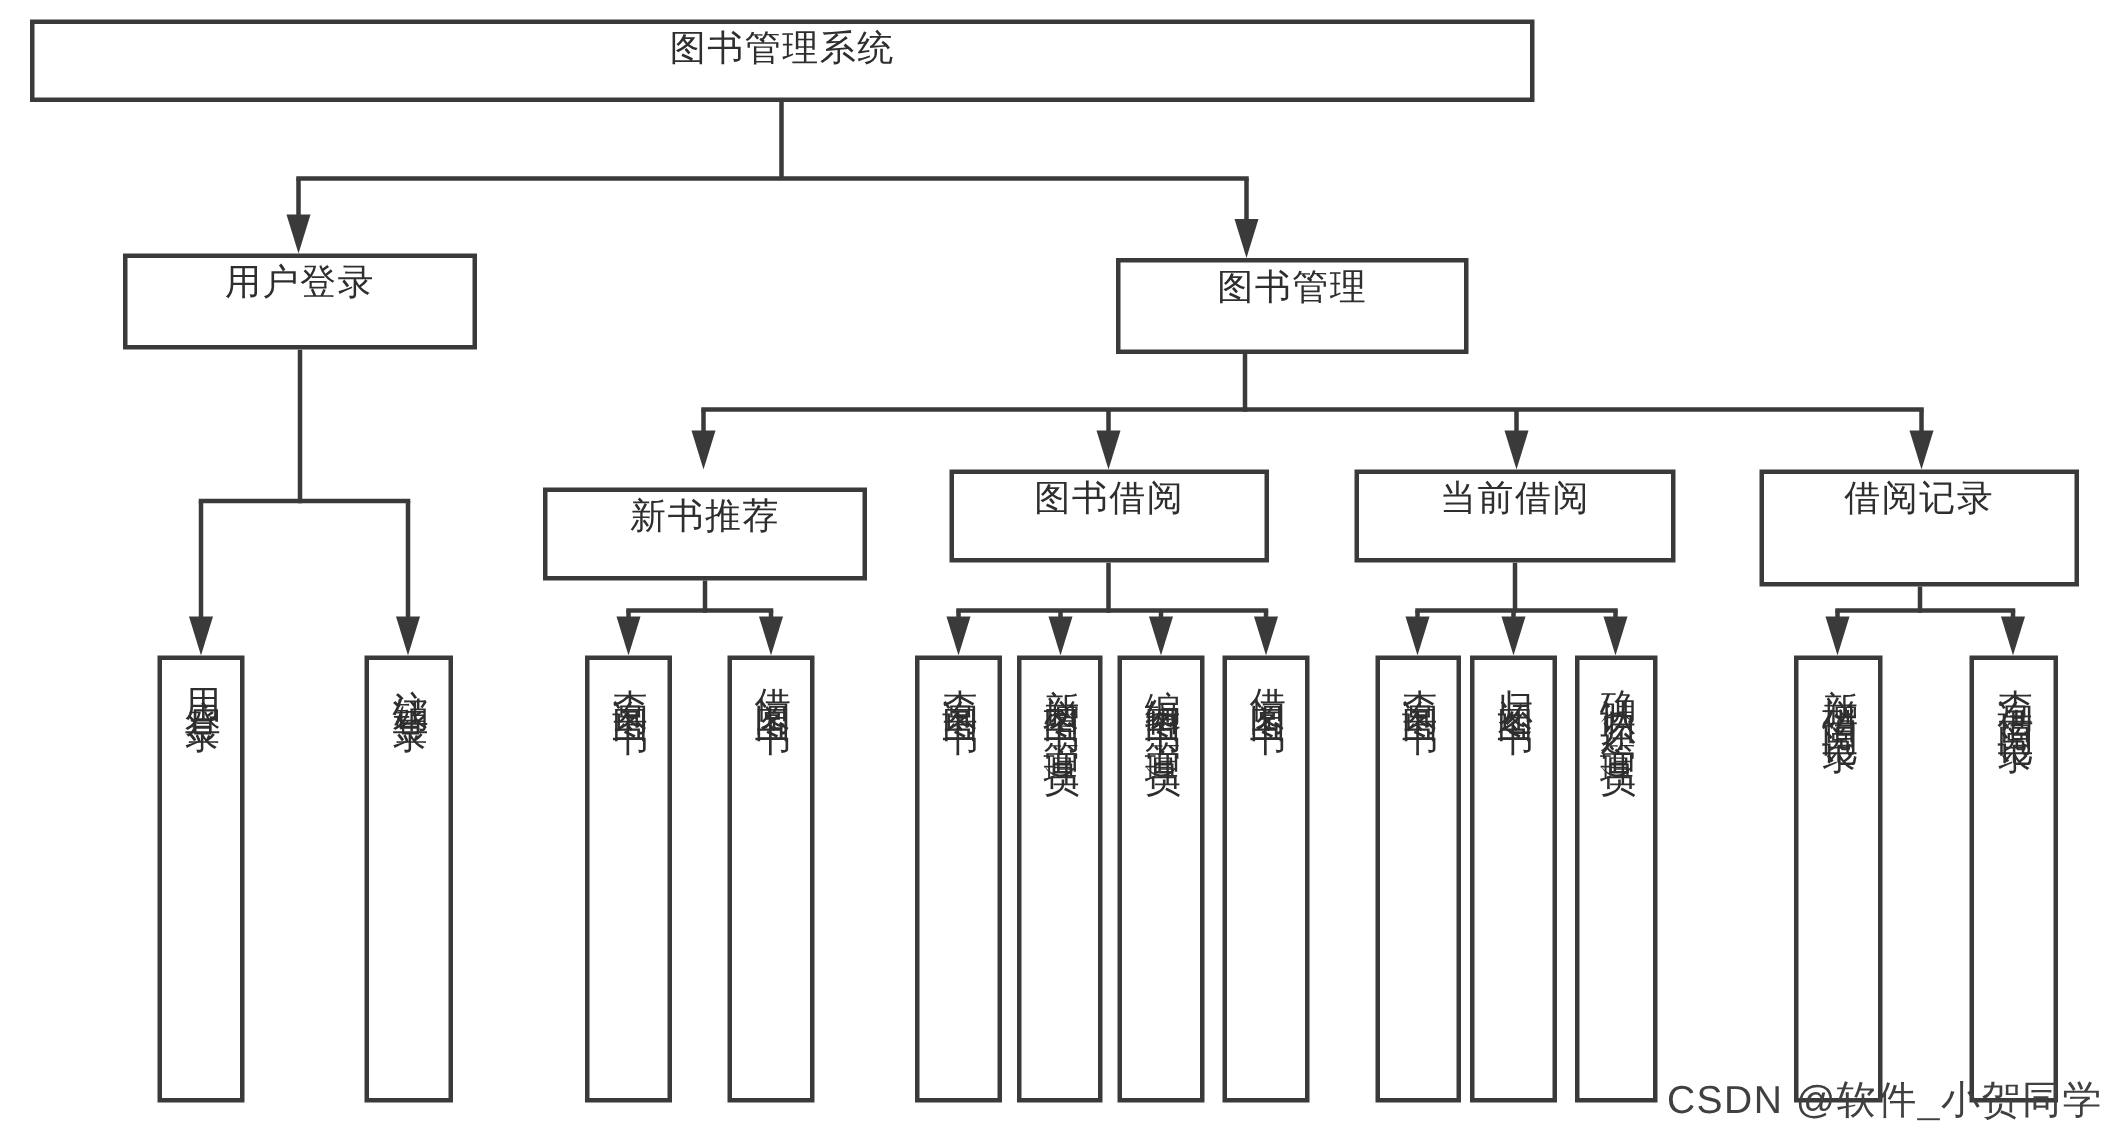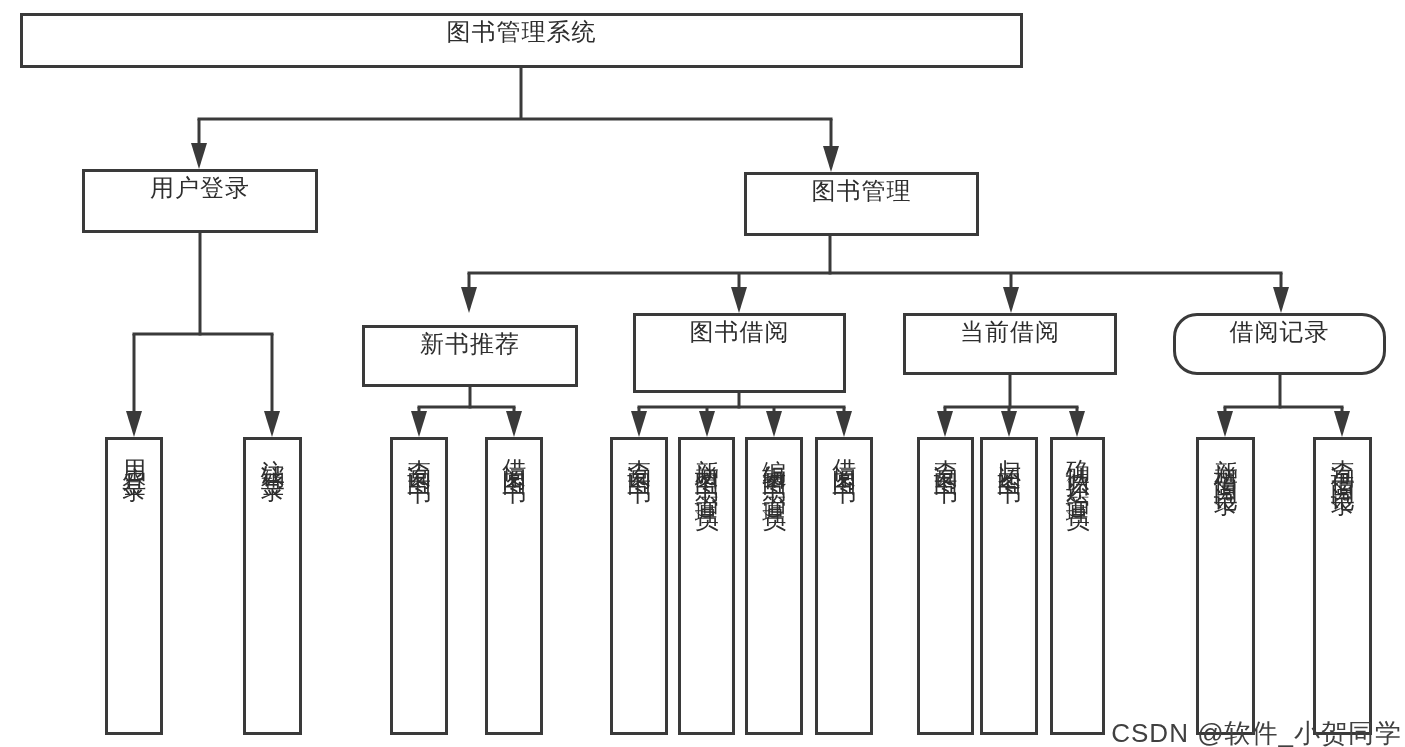--- a/index.html
+++ b/index.html
@@ -40,23 +40,23 @@
     line-height: 1.1;
     white-space: nowrap;
   }
   
   .n-root  { left: 20px;   top: 13px;  width: 1003px; height: 55px; }
   
   .n2-0    { left: 82px;   top: 169px; width: 236px;  height: 64px; }
   .n2-1    { left: 744px;  top: 172px; width: 235px;  height: 64px; }
   
   .n3-0    { left: 362px;  top: 313px; width: 216px;  height: 62px; margin-top: 12px; }
-  .n3-1    { left: 633px;  top: 313px; width: 213px;  height: 80px; }
+  .n3-1    { left: 633px;  top: 313px; width: 213px;  height: 62px; }
   .n3-2    { left: 903px;  top: 313px; width: 214px;  height: 62px; }
-  .n3-3    { left: 1173px; top: 313px; width: 213px;  height: 62px; border-radius: 24px; }
+  .n3-3    { left: 1173px; top: 313px; width: 213px;  height: 78px; }
   
   .leaf    { top: 437px; height: 298px; }
   .l0  { left: 105px;  width: 58px; }
   .l1  { left: 243px;  width: 59px; }
   .l2  { left: 390px;  width: 58px; }
   .l3  { left: 485px;  width: 58px; }
   .l4  { left: 610px;  width: 58px; }
   .l5  { left: 678px;  width: 57px; }
   .l6  { left: 745px;  width: 58px; }
   .l7  { left: 815px;  width: 58px; }

